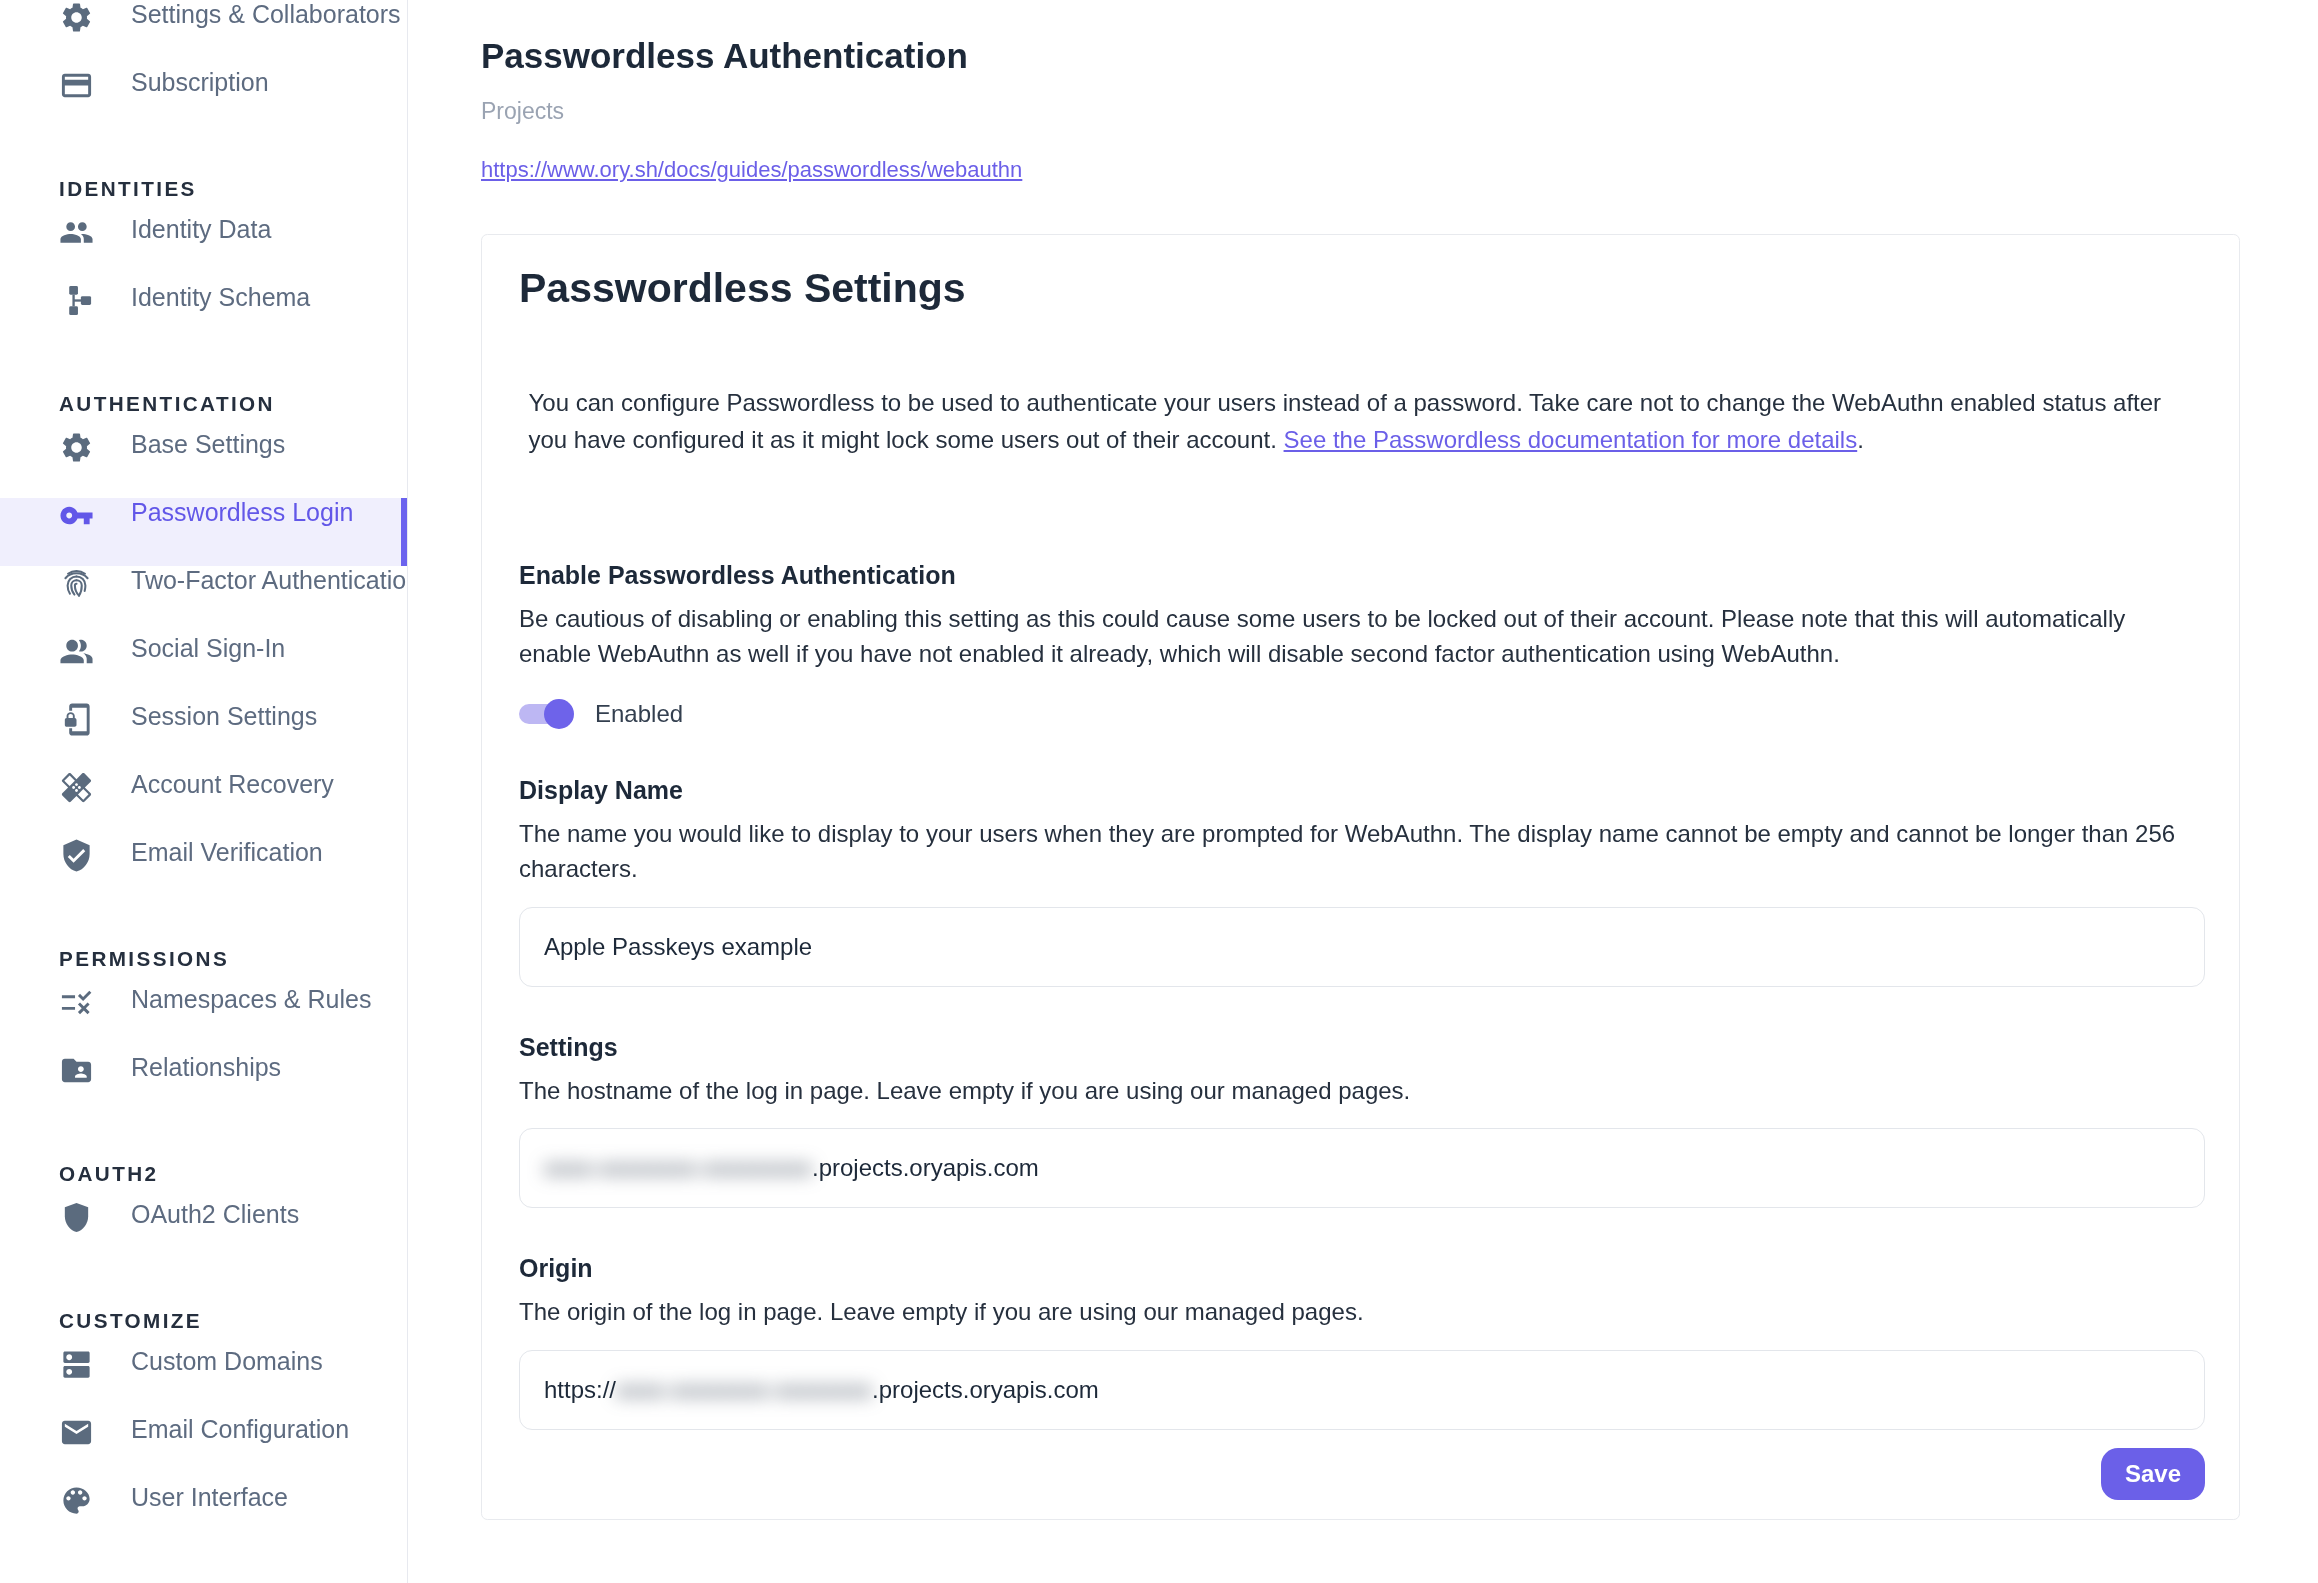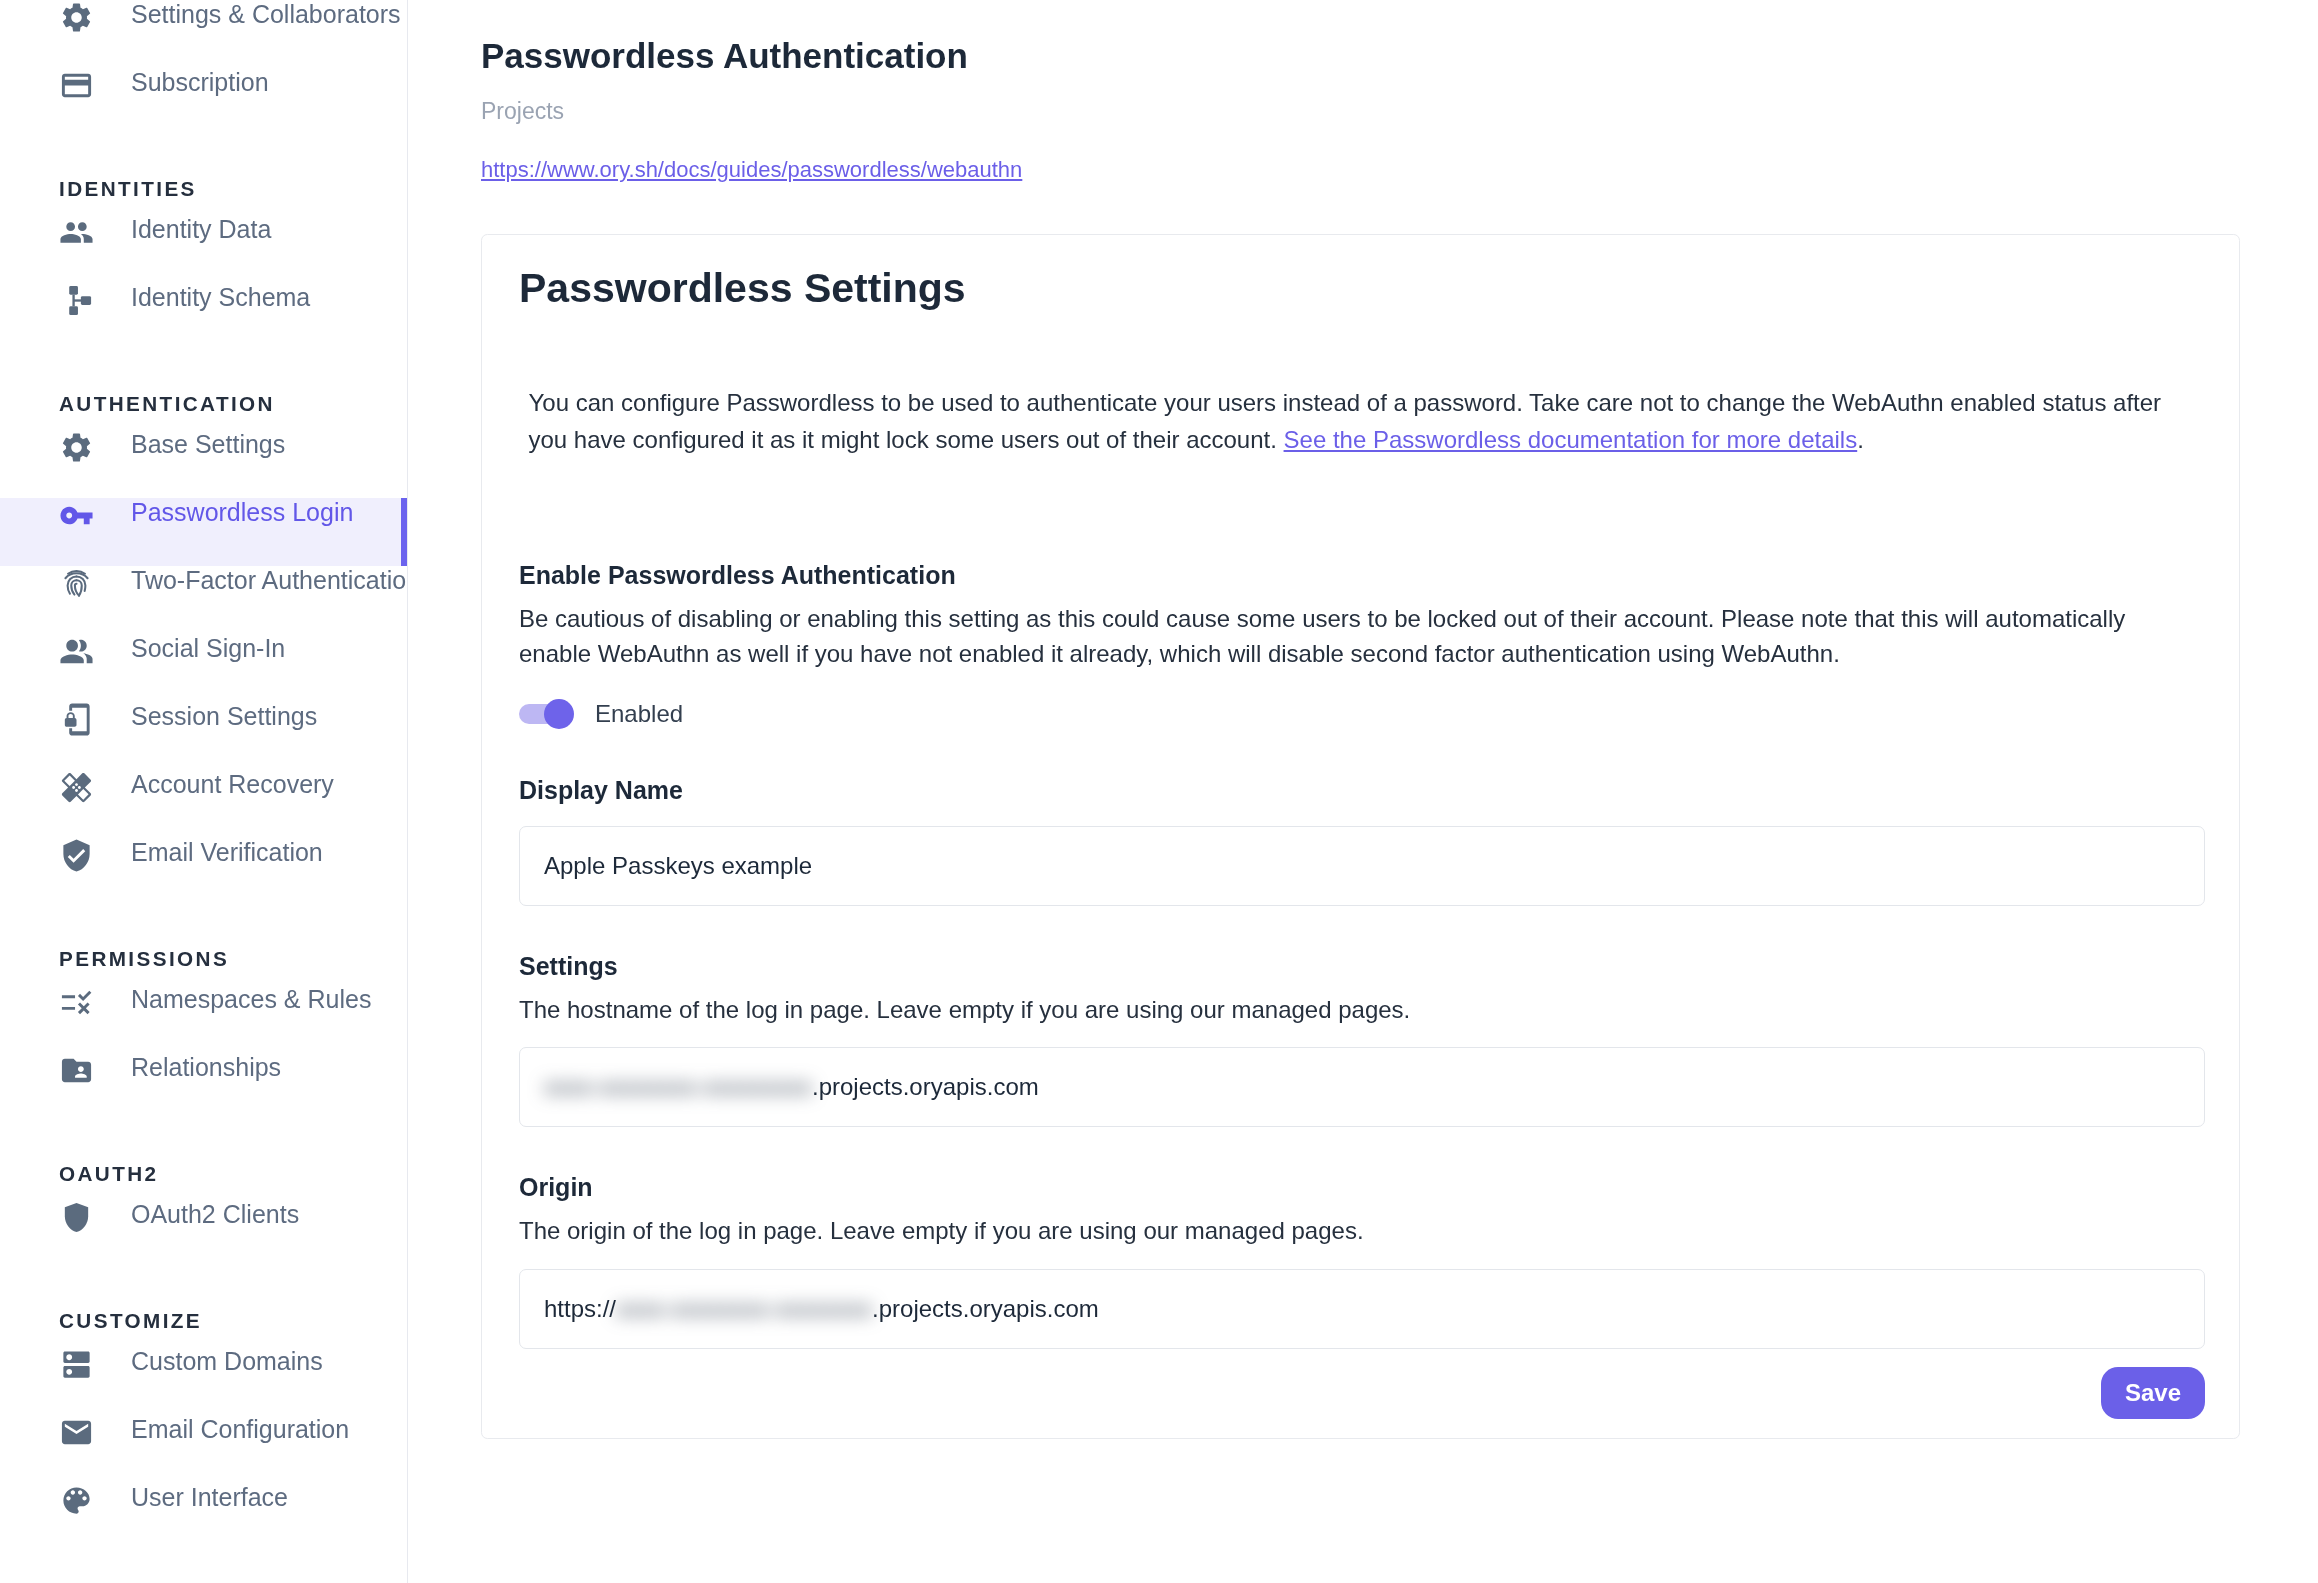--- a/index.html
+++ b/index.html
@@ -37,21 +37,21 @@
   .section-label.first{margin-top:102px;}
   .field-desc{margin-top:11px;font-size:24px;line-height:35px;color:#26303e;max-width:1662px;}
 
   .toggle-row{margin-top:27px;height:32px;display:flex;align-items:center;}
   .toggle{width:52px;height:20.7px;border-radius:10.3px;background:#BDB7F3;position:relative;cursor:pointer;flex:none;}
   .knob{position:absolute;right:-3.2px;top:50%;transform:translateY(-50%);width:30px;height:30px;
         border-radius:50%;background:#6E63EA;}
   .toggle-label{margin-left:24px;font-size:24px;color:#333f4f;}
 
   .text-input{margin-top:20.7px;width:1686px;height:80px;box-sizing:border-box;border:1.6px solid #E3E6EB;
-              border-radius:7px;background:#fff;font-size:24px;color:#1d2939;padding:0 24px;
+              border-radius:13px;background:#fff;font-size:24px;color:#1d2939;padding:0 24px;
               font-family:"Liberation Sans",sans-serif;display:flex;align-items:center;white-space:nowrap;}
   input.text-input{display:block;line-height:76px;outline:none;}
   .redacted{filter:blur(8.7px);user-select:none;color:#3a4657;}
 
   .save-row{display:flex;justify-content:flex-end;margin-top:17.5px;width:1686px;}
   .save-btn{height:52px;padding:0 24px;background:#6B60E8;color:#fff;border:none;border-radius:17px;
             font-size:24px;font-weight:700;font-family:"Liberation Sans",sans-serif;cursor:pointer;}
 </style>
 </head>
 <body>
@@ -230,20 +230,21 @@
       <div class="field-desc">Be cautious of disabling or enabling this setting as this could cause some users to be locked out of their account. Please note that this will automatically enable WebAuthn as well if you have not enabled it already, which will disable second factor authentication using WebAuthn.</div>
 
       <div class="toggle-row">
         <span class="toggle" role="switch" aria-checked="true">
             <span class="knob"></span>
           </span>
         <span class="toggle-label">Enabled</span>
       </div>
 
       <div class="section-label">Display Name</div>
+      <div class="field-desc">The name you would like to display to your users when they are prompted for WebAuthn. The display name cannot be empty and cannot be longer than 256 characters.</div>
       <input class="text-input" type="text" value="Apple Passkeys example" style="">
 
       <div class="section-label">Settings</div>
       <div class="field-desc">The hostname of the log in page. Leave empty if you are using our managed pages.</div>
       <div class="text-input" role="textbox">
         <span class="redacted">xxxx-xxxxxxxx-xxxxxxxxx</span>
           <span>.projects.oryapis.com</span>
       </div>
 
       <div class="section-label">Origin</div>

